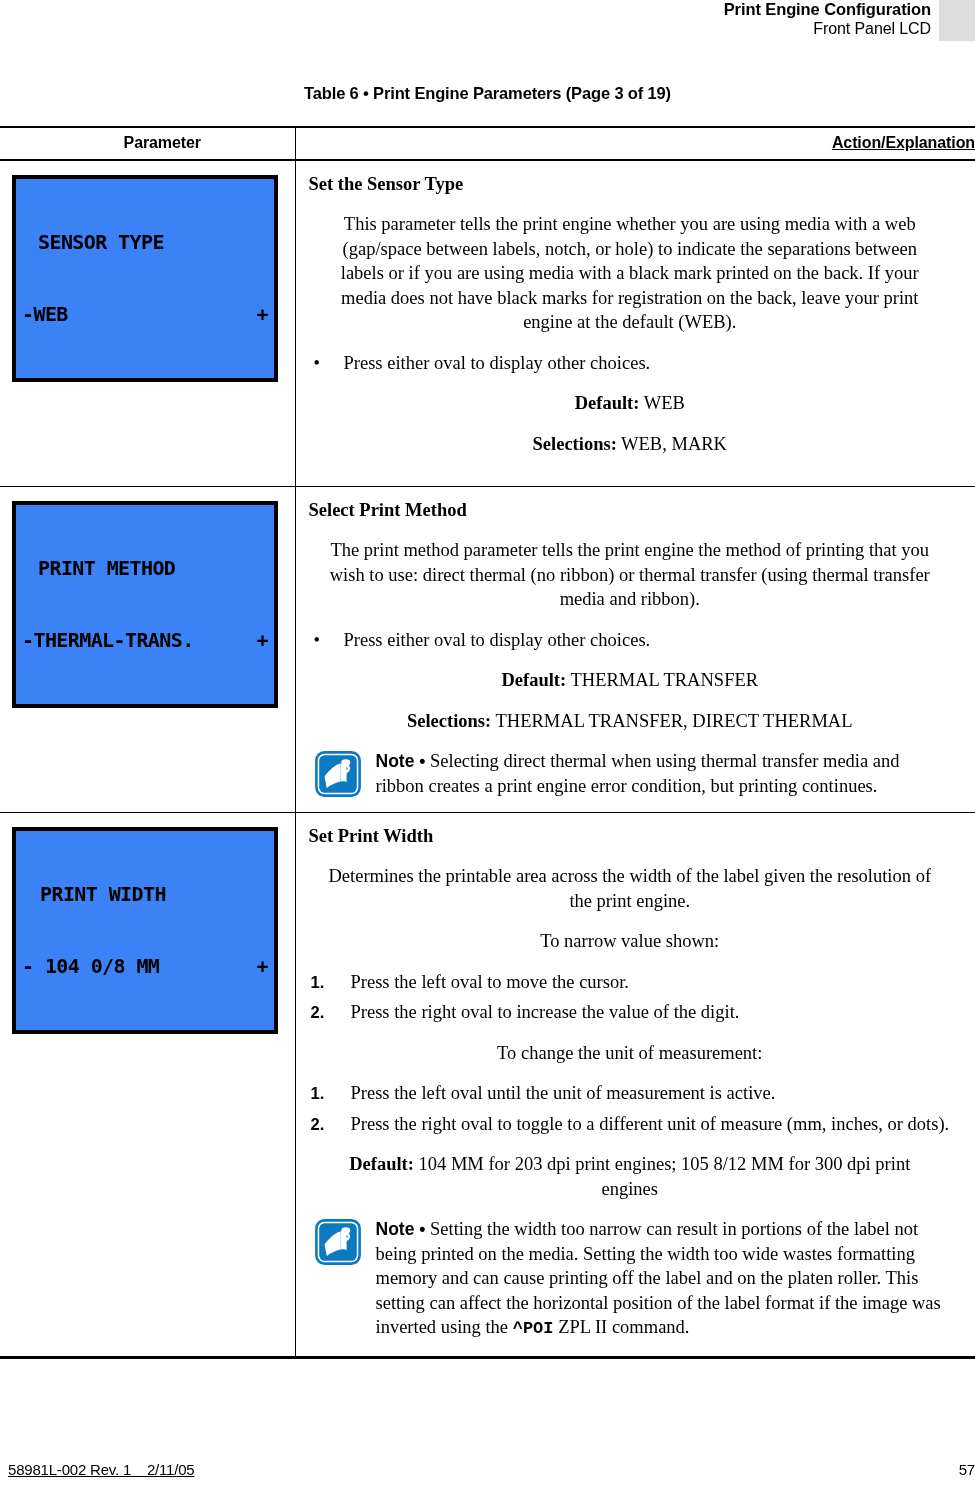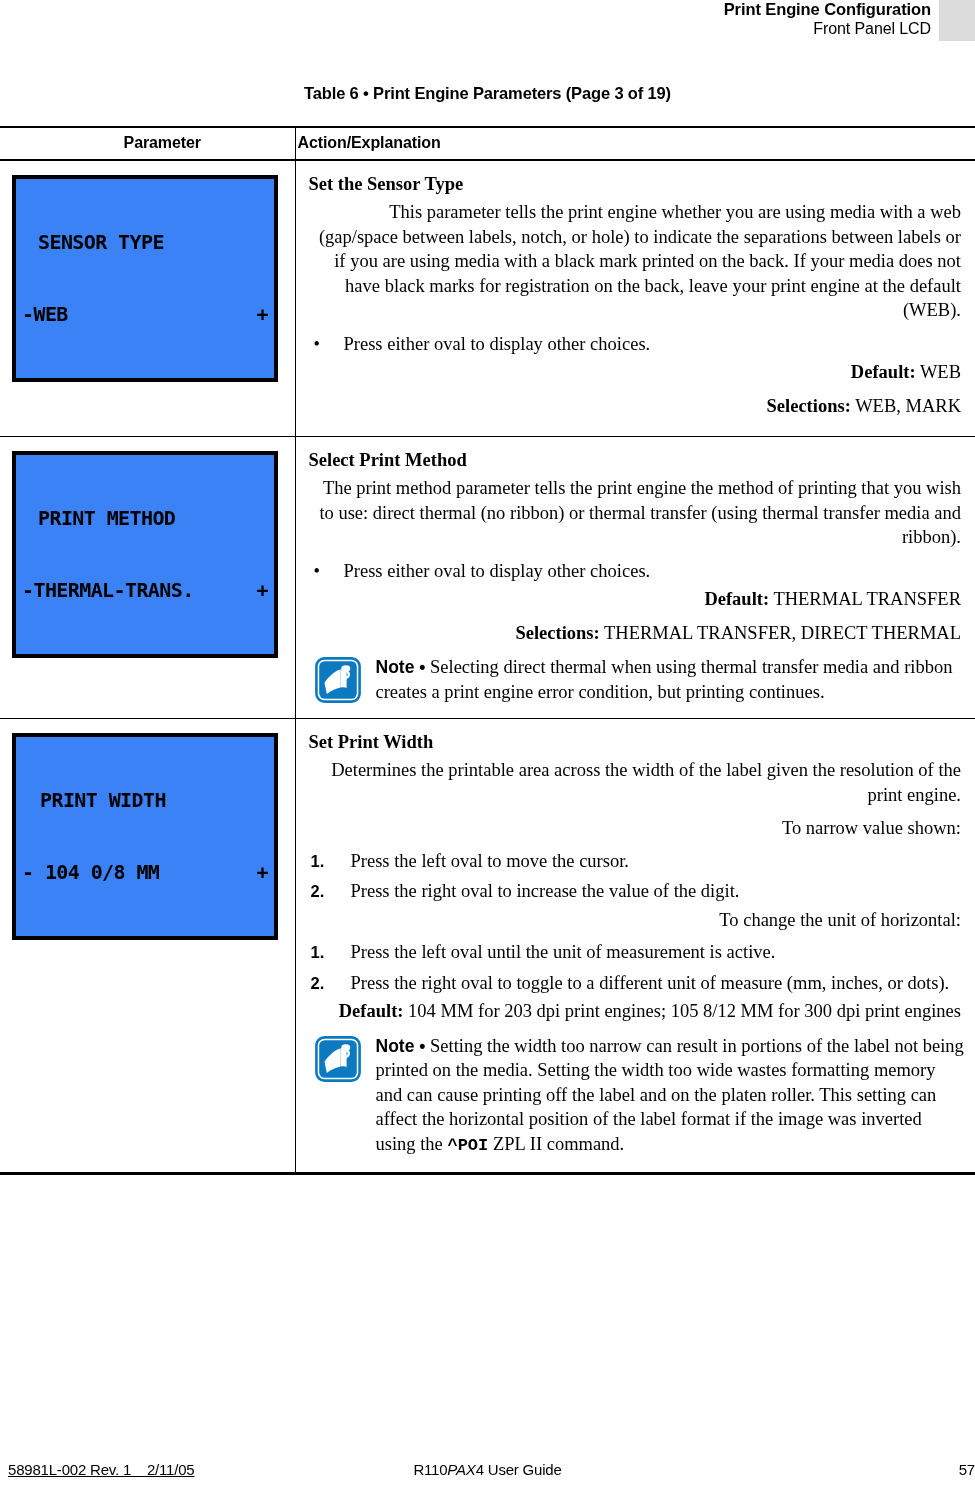--- a/index.html
+++ b/index.html
@@ -87,38 +87,39 @@
     font-weight: bold;
     letter-spacing: -0.1px;
     vertical-align: middle;
   }
   .param-table thead th.th-param {
     border-right: 1px solid #000;
     text-align: center;
     padding-left: 30px;
   }
   .param-table thead th.th-action {
-    text-align: left;
+    text-align: right;
     padding-left: 2px;
+    text-decoration: underline;
   }
 
   .param-table tbody td {
     border-bottom: 1px solid #000;
     vertical-align: top;
     padding: 0;
   }
   .param-table tbody tr:last-child td {
     border-bottom: 3px solid #000;
   }
   .param-table td.cell-param {
     border-right: 1px solid #000;
     padding: 14px 12px 14px 12px;
   }
   .param-table td.cell-action {
-    padding: 11px 10px 14px 13px;
+    padding: 11px 24px 14px 13px;
   }
 
   
   .lcd {
     width: 266px;
     border: 4px solid #000;
     background: #3b82f6;
     padding: 3px 6px 4px 6px;
     box-sizing: border-box;
     font-family: "Liberation Sans Narrow", "DejaVu Sans Mono", monospace;
@@ -145,22 +146,22 @@
   .h-sub {
     font-family: "Liberation Serif", serif;
     font-size: 18.5px;
     font-weight: bold;
     line-height: 24px;
     margin: 0 0 1px 0;
   }
   p.body {
     font-size: 18.5px;
     line-height: 24.5px;
-    margin: 4px;
-    text-align: right;
+    margin: 16px;
+    text-align: center;
   }
   p.body + p.body { margin-top: 9px; }
   .gap-before { margin-top: 9px; }
 
   ul.bullets {
     list-style: none;
     margin: 9px 0 0 0;
     padding: 0;
   }
   ul.bullets li {
@@ -362,21 +363,21 @@
         </div>
       </td>
       <td class="cell-action">
         <div class="h-sub">Set Print Width</div>
         <p class="body">Determines the printable area across the width of the label given the resolution of the print engine.</p>
         <p class="body">To narrow value shown:</p>
         <ol class="steps">
           <li><span class="num">1.</span><span>Press the left oval to move the cursor.</span></li>
           <li><span class="num">2.</span><span>Press the right oval to increase the value of the digit.</span></li>
         </ol>
-        <p class="body gap-before">To change the unit of horizontal:</p>
+        <p class="body gap-before">To change the unit of measurement:</p>
         <ol class="steps">
           <li><span class="num">1.</span><span>Press the left oval until the unit of measurement is active.</span></li>
           <li><span class="num">2.</span><span>Press the right oval to toggle to a different unit of measure (mm, inches, or dots).</span></li>
         </ol>
         <p class="body gap-before"><span class="lbl">Default:</span> <span>104 MM for 203 dpi print engines; 105 8/12 MM for 300 dpi print engines</span></p>
 
         <div class="note">
           <span class="note-icon">
             <svg width="46" height="46" viewBox="0 0 46 46" xmlns="http://www.w3.org/2000/svg">
               <rect x="1.4" y="1.4" width="43.2" height="43.2" rx="8" ry="8" fill="#ffffff" stroke="#0c7ac0" stroke-width="2.6"></rect>
@@ -391,15 +392,14 @@
           <span class="note-body"><span class="note-word">Note •</span><span> Setting the width too narrow can result in portions of the label not being printed on the media. Setting the width too wide wastes formatting memory and can cause printing off the label and on the platen roller. This setting can affect the horizontal position of the label format if the image was inverted using the </span><span class="cmd">^POI</span><span> ZPL II command.</span></span>
         </div>
       </td>
     </tr>
 
   </tbody>
 </table>
 
 <div class="page-footer">
   <span class="footer-left">58981L-002 Rev. 1    2/11/05</span>
-  <span class="footer-center"><span>R110</span><span class="ital">PAX</span><span>4 User Guide</span></span>
   <span class="footer-right">57</span>
 </div>
 
 </body></html>

